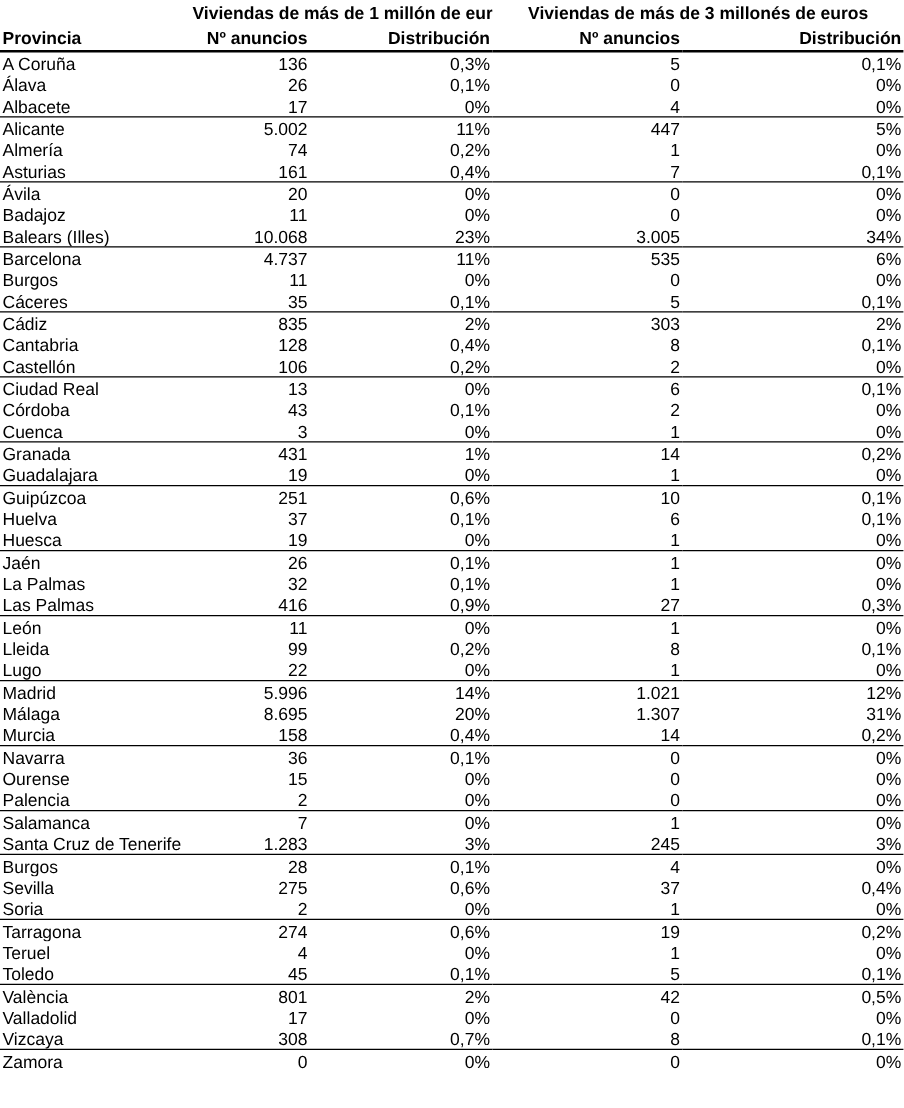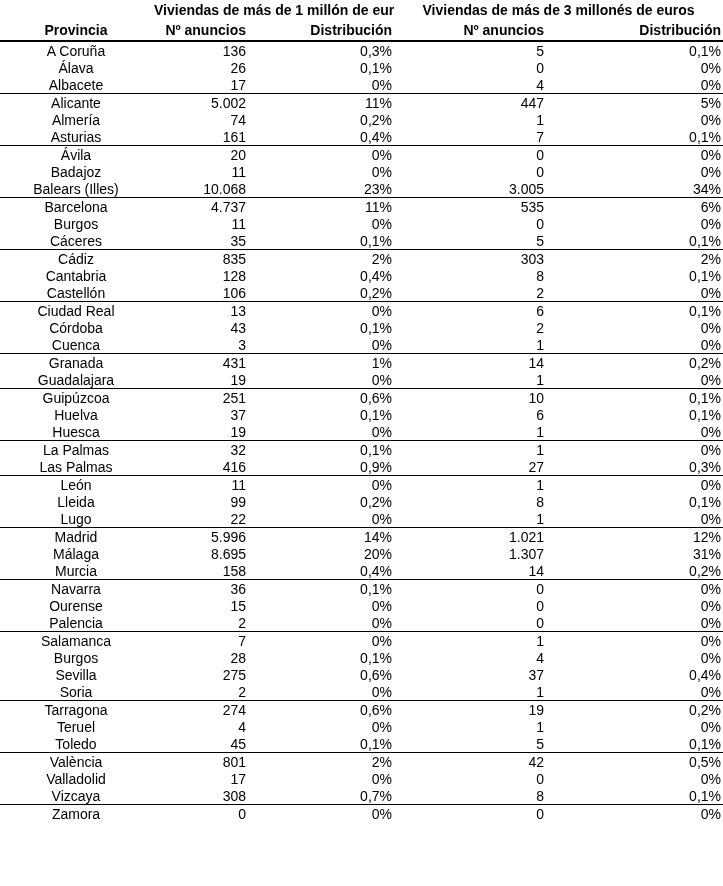--- a/index.html
+++ b/index.html
@@ -37,21 +37,21 @@
     height: 19px;
     font-weight: bold;
     text-align: center;
   }
   thead tr.header-row th {
     height: 21px;
     font-weight: bold;
     border-bottom: 2px solid #000000;
   }
   tbody td { height: 17px; }
-  .left { text-align: center; }
+  .left { text-align: left; }
   .num  { text-align: right; }
   tbody tr.group-end td { border-bottom: 1px solid #000000; }
 </style>
 </head>
 <body>
 
 <div class="sheet">
   <table>
     <colgroup>
       <col class="c-prov">
@@ -230,20 +230,27 @@
           <td class="num">0,1%</td>
         </tr>
         <tr class="group-end">
           <td class="left">Huesca</td>
           <td class="num">19</td>
           <td class="num">0%</td>
           <td class="num">1</td>
           <td class="num">0%</td>
         </tr>
         <tr>
+          <td class="left">Jaén</td>
+          <td class="num">26</td>
+          <td class="num">0,1%</td>
+          <td class="num">1</td>
+          <td class="num">0%</td>
+        </tr>
+        <tr>
           <td class="left">La Palmas</td>
           <td class="num">32</td>
           <td class="num">0,1%</td>
           <td class="num">1</td>
           <td class="num">0%</td>
         </tr>
         <tr class="group-end">
           <td class="left">Las Palmas</td>
           <td class="num">416</td>
           <td class="num">0,9%</td>
@@ -313,20 +320,27 @@
           <td class="num">0</td>
           <td class="num">0%</td>
         </tr>
         <tr>
           <td class="left">Salamanca</td>
           <td class="num">7</td>
           <td class="num">0%</td>
           <td class="num">1</td>
           <td class="num">0%</td>
         </tr>
+        <tr class="group-end">
+          <td class="left">Santa Cruz de Tenerife</td>
+          <td class="num">1.283</td>
+          <td class="num">3%</td>
+          <td class="num">245</td>
+          <td class="num">3%</td>
+        </tr>
         <tr>
           <td class="left">Burgos</td>
           <td class="num">28</td>
           <td class="num">0,1%</td>
           <td class="num">4</td>
           <td class="num">0%</td>
         </tr>
         <tr>
           <td class="left">Sevilla</td>
           <td class="num">275</td>

